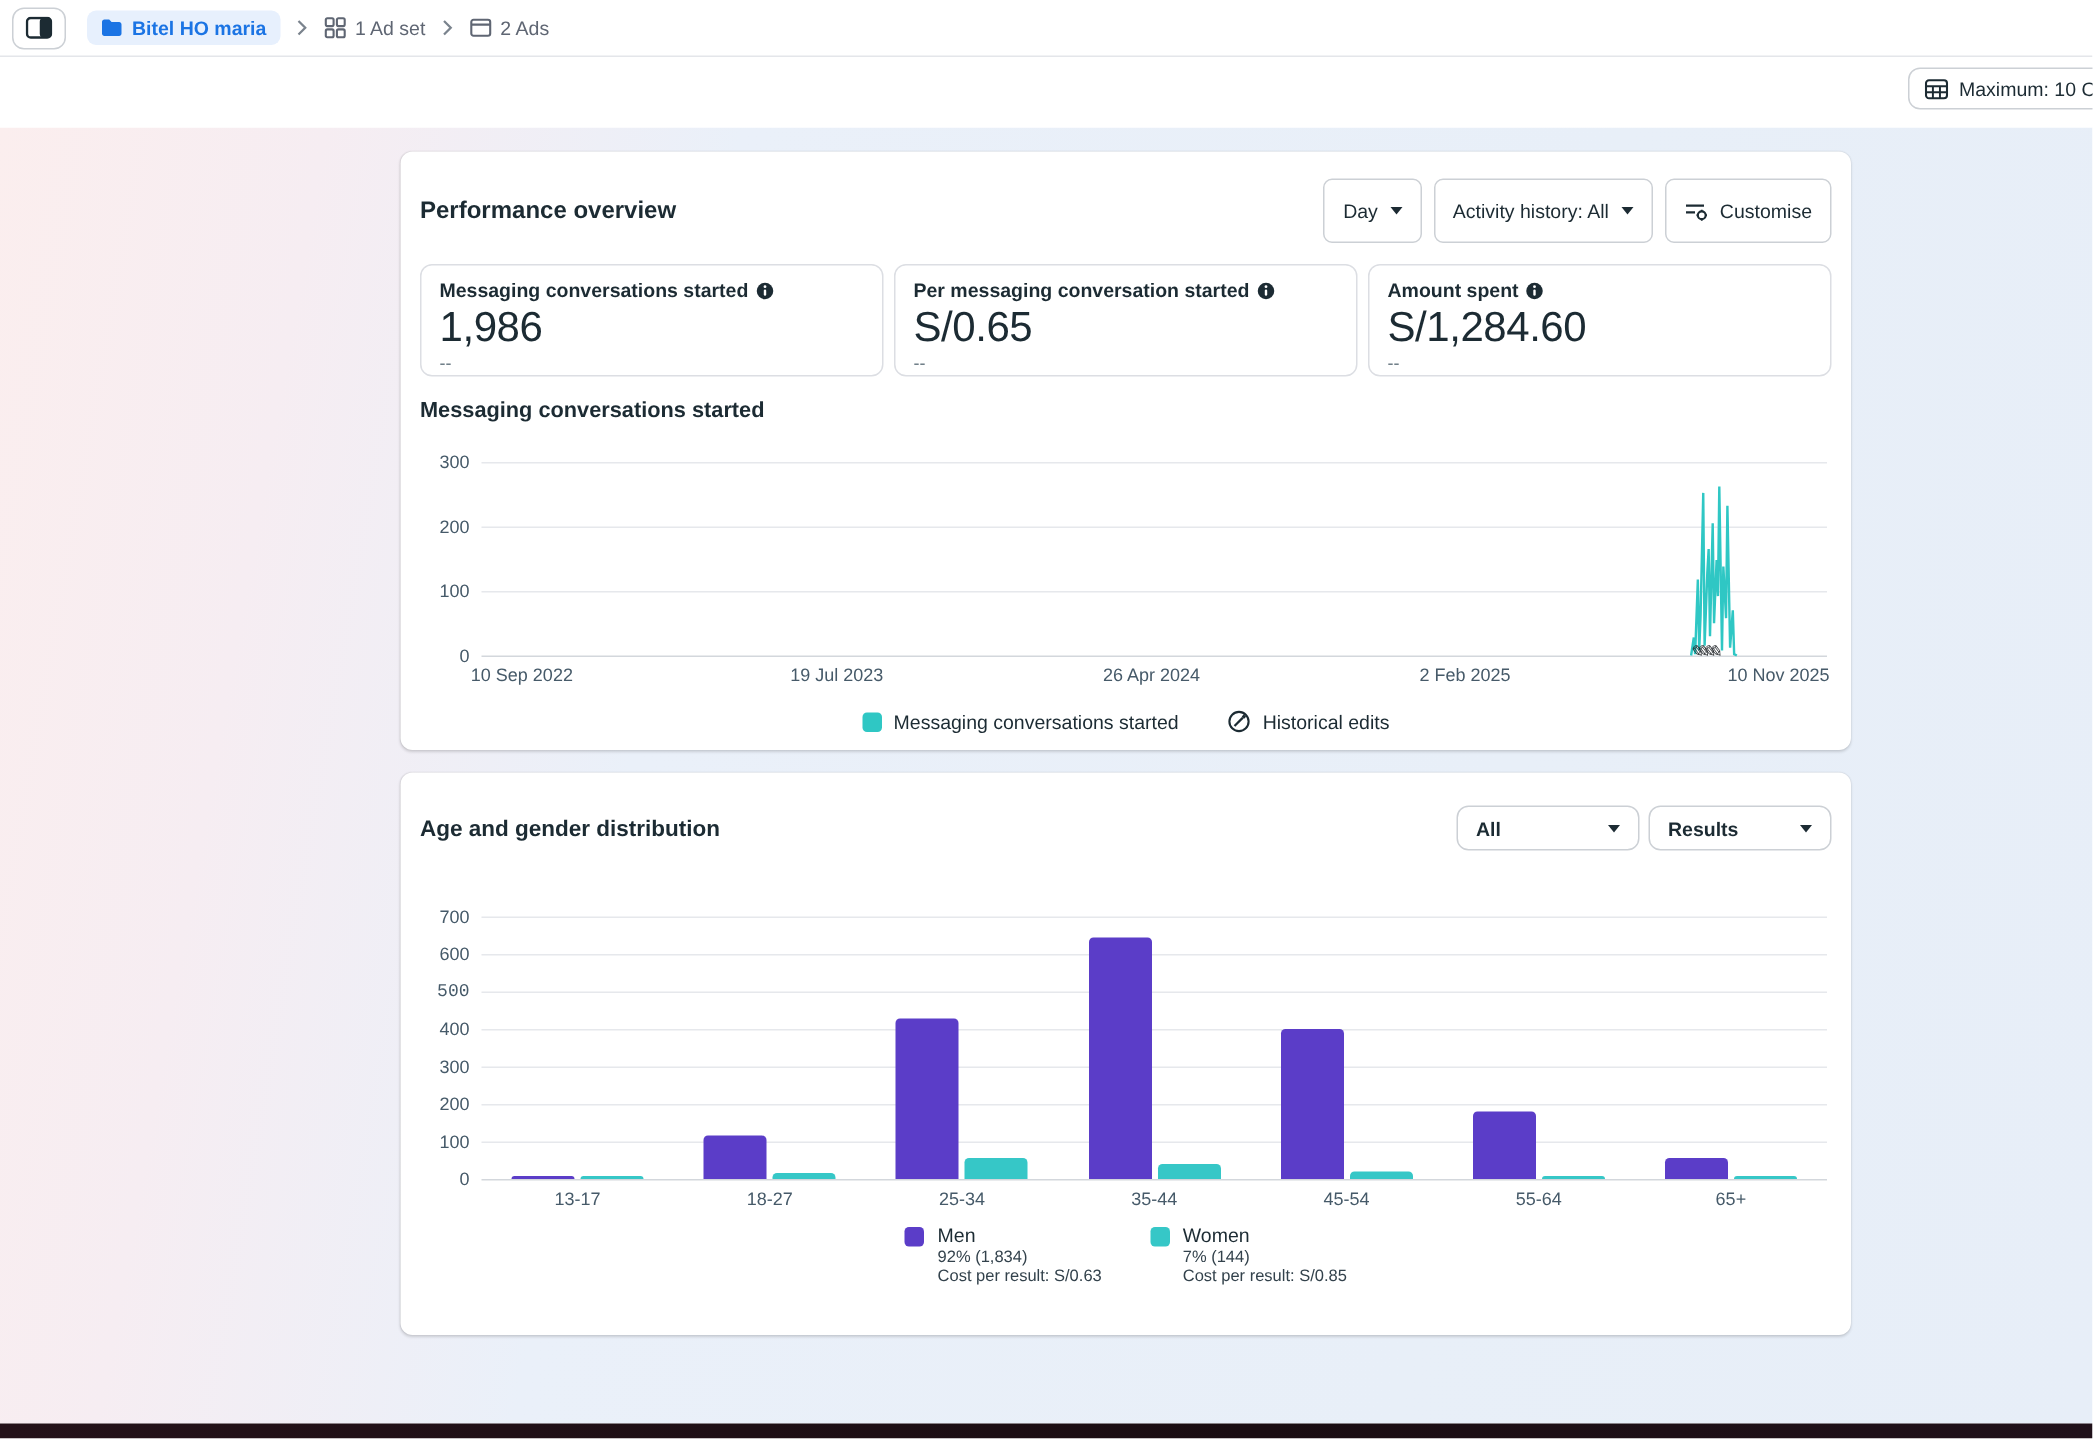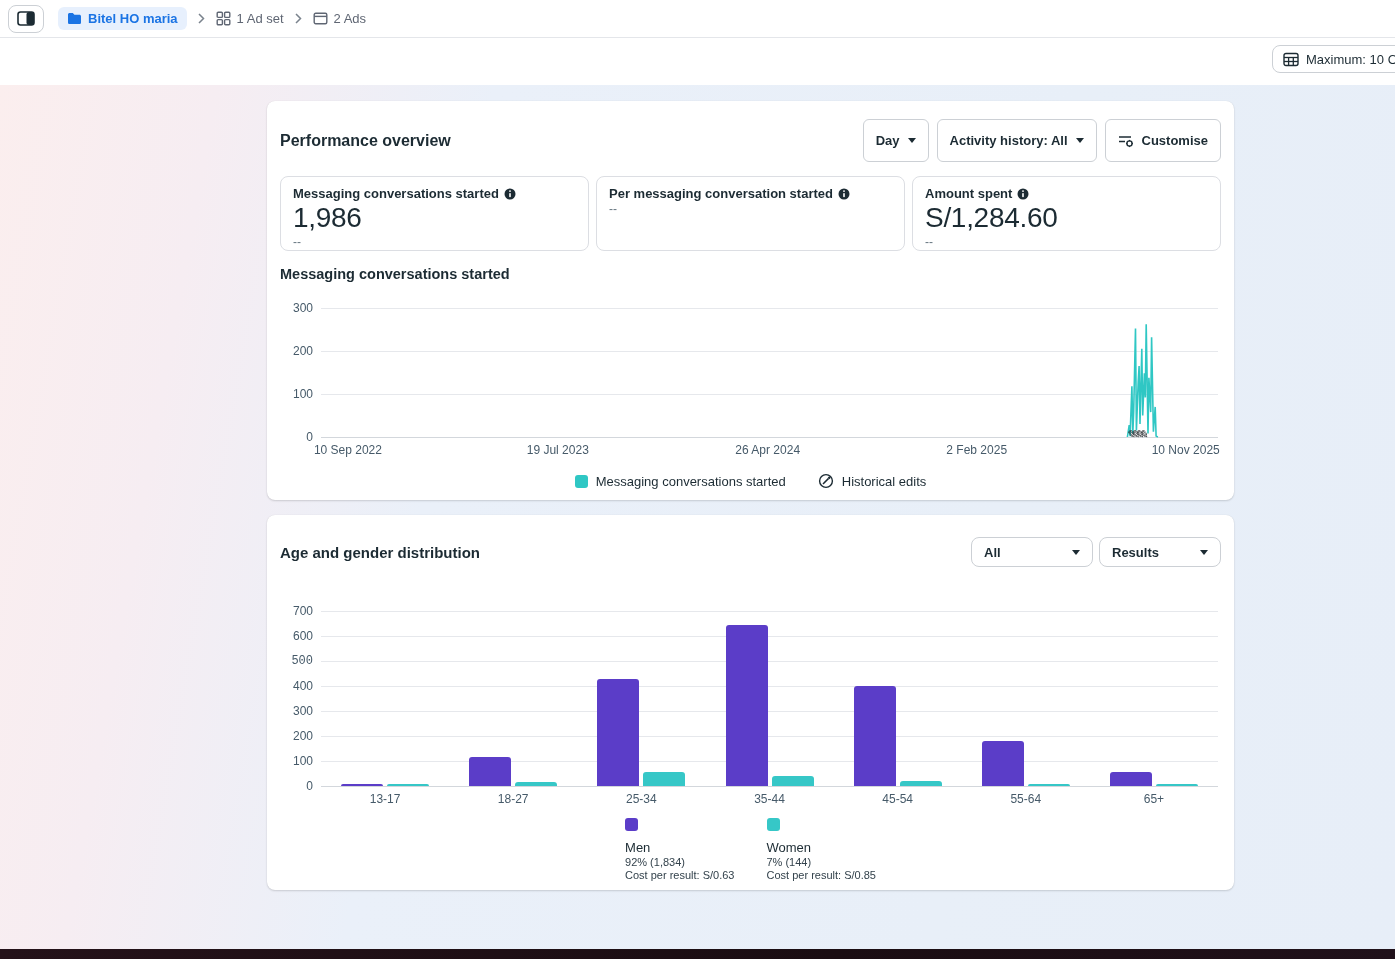--- a/index.html
+++ b/index.html
@@ -29,21 +29,21 @@
 
   .card { position:absolute; left:267px; width:967px; background:#fff; border-radius:8px;
           box-shadow:0 1px 2px rgba(0,0,0,.15), 0 0 1px rgba(0,0,0,.1); }
   .perf-card { top:16px; height:399px; }
   .demo-card { top:430px; height:375px; }
 
   .card-head { display:flex; justify-content:space-between; align-items:center; padding:18px 13px 0 13px; }
   .card-head h2 { font-size:16px; font-weight:700; }
   .controls { display:flex; gap:8px; }
   .btn { height:43px; background:#fff; border:1px solid #ccd0d5; border-radius:6px; display:flex;
-         align-items:center; gap:8px; padding:0 12px; font-size:13px; font-weight:700; color:#1c2b33; cursor:pointer; }
+         align-items:center; gap:8px; padding:0 12px; font-size:13px; font-weight:400; color:#1c2b33; cursor:pointer; }
   .caret { width:0; height:0; border-left:4.5px solid transparent; border-right:4.5px solid transparent;
            border-top:5.5px solid #1c2b33; display:inline-block; }
 
   .metrics { display:flex; gap:7px; padding:14px 13px 0 13px; }
   .metric { flex:1; border:1px solid #dcdee3; border-radius:8px; padding:9px 12px 8px 12px; height:75px; }
   .metric-label { display:flex; align-items:center; gap:5px; font-size:13px; font-weight:700; }
   .metric-value { font-size:28px; font-weight:400; letter-spacing:-.3px; margin-top:1px; }
   .metric-sub { font-size:12px; color:#667680; margin-top:1px; }
 
   .chart-title { font-size:14.5px; font-weight:700; padding:15px 13px 0 13px; }
@@ -71,21 +71,21 @@
          color:#344854; cursor:pointer; }
   .tab.active { background:#e7f0fd; color:#1b74e4; font-weight:700; }
   .demo-head { display:flex; justify-content:space-between; align-items:center; padding:22px 13px 0 13px; }
   .demo-head h3 { font-size:15px; font-weight:700; }
   .demo-filters { display:flex; gap:6px;justify-content:center; }
   .dd { width:122px; height:30px; border:1px solid #ccd0d5; border-radius:8px; background:#fff; display:flex;
         align-items:center; justify-content:space-between; padding:0 12px; font-size:13px; font-weight:600;
         color:#1c2b33; cursor:pointer; }
 
   .bar-legend { display:flex; justify-content:center; gap:32px; margin-top:30px; }
-  .bar-legend .entry { display:flex; gap:9px;flex-direction:column; }
+  .bar-legend .entry { display:flex; gap:9px; }
   .entry .swatch { margin-top:2px; }
   .entry .name { font-size:13px; }
   .entry .sub { font-size:11px; color:#33424c; margin-top:1px; }
 </style>
 </head>
 <body>
 
 <div class="topbar">
   <button class="sidebar-toggle">
     <svg width="18" height="15" viewBox="0 0 18 15">
@@ -186,20 +186,21 @@
       </div>
       <div class="metric">
         <div class="metric-label">
           <span>Per messaging conversation started</span>
           <svg width="12" height="12" viewBox="0 0 12 12">
             <circle cx="6" cy="6" r="5.5" fill="#1c2b33"></circle>
               <rect x="5.2" y="5" width="1.6" height="4.2" rx="0.8" fill="#fff"></rect>
               <circle cx="6" cy="3.1" r="0.95" fill="#fff"></circle>
           </svg>
         </div>
+        <div class="metric-value">S/0.65</div>
         <div class="metric-sub">--</div>
       </div>
       <div class="metric">
         <div class="metric-label">
           <span>Amount spent</span>
           <svg width="12" height="12" viewBox="0 0 12 12">
             <circle cx="6" cy="6" r="5.5" fill="#1c2b33"></circle>
               <rect x="5.2" y="5" width="1.6" height="4.2" rx="0.8" fill="#fff"></rect>
               <circle cx="6" cy="3.1" r="0.95" fill="#fff"></circle>
           </svg>

